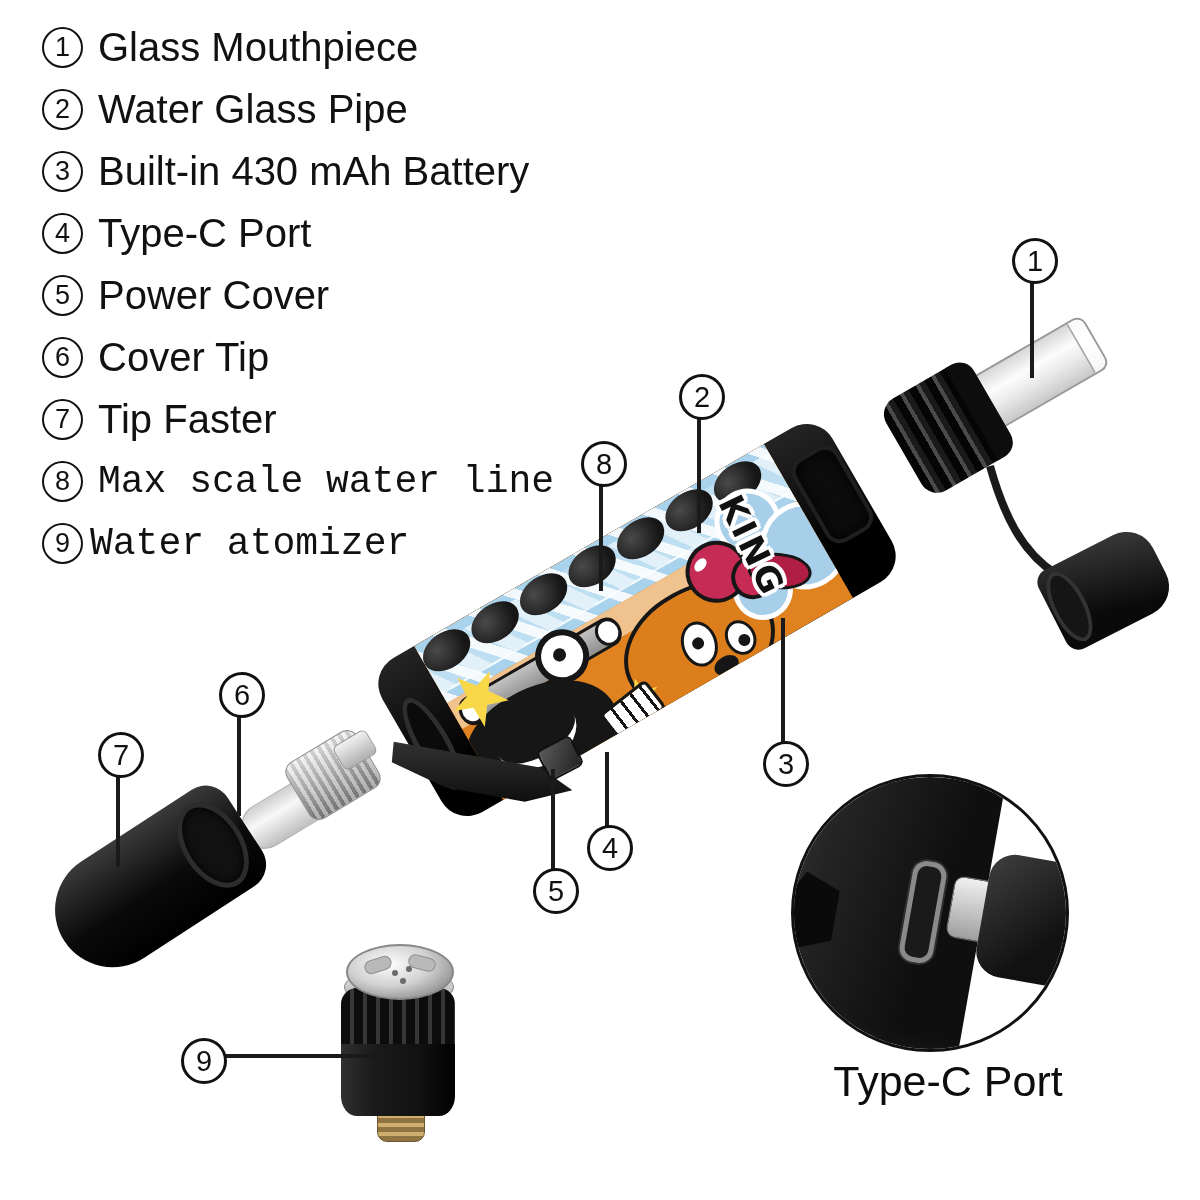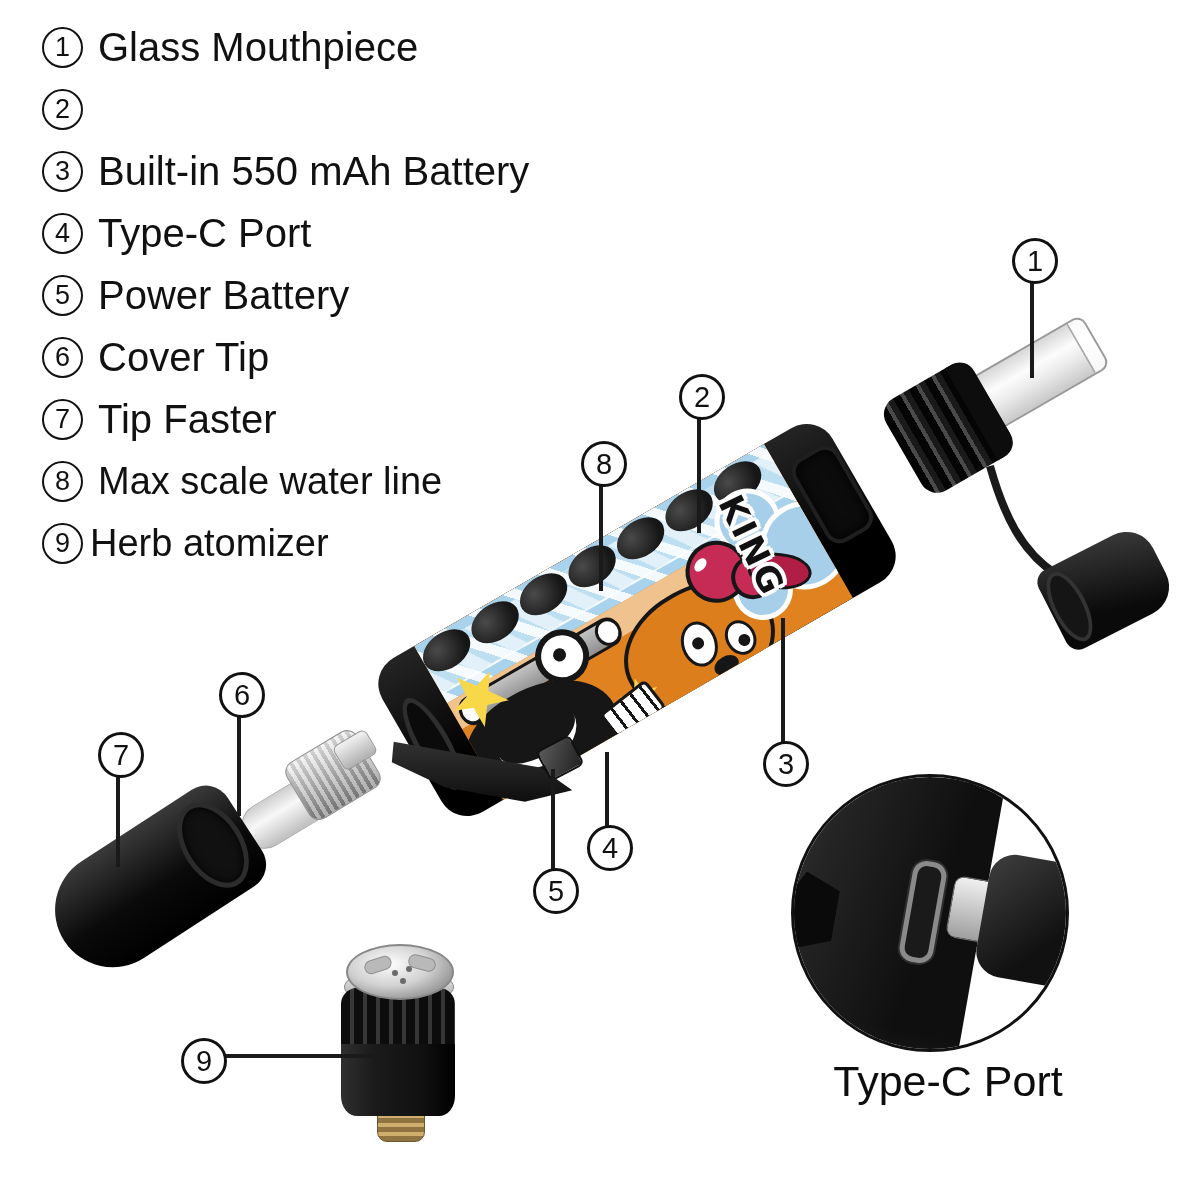--- a/index.html
+++ b/index.html
@@ -6,21 +6,21 @@
   .canvas{position:relative;width:1200px;height:1200px;background:#fff;overflow:hidden;
           font-family:"Liberation Sans",sans-serif;color:#111;}
   
   .plist{position:absolute;left:42px;top:16px;}
   .prow{display:flex;align-items:center;height:62px;white-space:nowrap;}
   .pbadge{display:inline-flex;align-items:center;justify-content:center;flex:0 0 auto;
           width:37px;height:37px;border:2.5px solid #111;border-radius:50%;
           font-size:27px;margin-right:15px;background:#fff;}
   .prow.tight .pbadge{margin-right:7px;}
   .plabel{font-size:40px;letter-spacing:0;}
-  .prow.alt .plabel{font-family:Liberation Sans, sans-serif;font-size:38px;}
+  .prow.alt .plabel{font-family:Liberation Mono, monospace;font-size:38px;}
   
   .cline{position:absolute;width:4px;background:var(--line_black,#1a1a1a);z-index:40;}
   .ccirc{position:absolute;width:40px;height:40px;border:3px solid #111;border-radius:50%;
          background:#fff;display:flex;align-items:center;justify-content:center;
          font-size:29px;z-index:41;}
   
   .body{position:absolute;left:377px;top:531px;width:520px;height:178px;
         transform:rotate(-30deg);border-radius:30px;overflow:hidden;
         background:linear-gradient(180deg,#242424,#000 70%);z-index:10;}
   .wrap{position:absolute;left:54px;right:62px;top:0;bottom:0;overflow:hidden;
@@ -162,48 +162,49 @@
 
 <div class="canvas">
 
   <div class="plist">
     <div class="prow">
       <span class="pbadge">1</span>
       <span class="plabel">Glass Mouthpiece</span>
     </div>
     <div class="prow">
       <span class="pbadge">2</span>
+      <span class="plabel">Water Glass Pipe</span>
     </div>
     <div class="prow">
       <span class="pbadge">3</span>
-      <span class="plabel">Built-in 550 mAh Battery</span>
+      <span class="plabel">Built-in 430 mAh Battery</span>
     </div>
     <div class="prow">
       <span class="pbadge">4</span>
       <span class="plabel">Type-C Port</span>
     </div>
     <div class="prow">
       <span class="pbadge">5</span>
-      <span class="plabel">Power Battery</span>
+      <span class="plabel">Power Cover</span>
     </div>
     <div class="prow">
       <span class="pbadge">6</span>
       <span class="plabel">Cover Tip</span>
     </div>
     <div class="prow">
       <span class="pbadge">7</span>
       <span class="plabel">Tip Faster</span>
     </div>
     <div class="prow alt">
       <span class="pbadge">8</span>
       <span class="plabel">Max scale water line</span>
     </div>
     <div class="prow alt tight">
       <span class="pbadge">9</span>
-      <span class="plabel">Herb atomizer</span>
+      <span class="plabel">Water atomizer</span>
     </div>
   </div>
 
   <svg class="tether" width="1200" height="1200" viewBox="0 0 1200 1200">
     <path d="M 990 466 C 1004 516 1022 552 1056 574" stroke="#1a1a1a" stroke-width="8" fill="none"></path>
   </svg>
   <div class="gtube"></div>
   <div class="rcap"></div>
   <div class="dustcap"></div>
 

